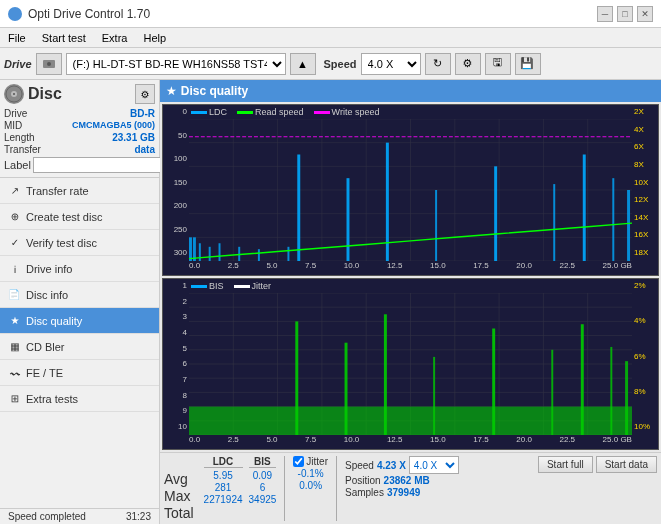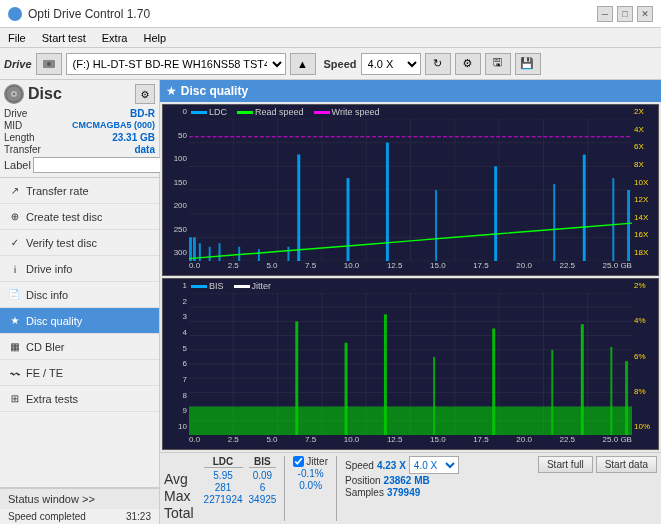--- a/index.html
+++ b/index.html
@@ -584,23 +584,20 @@
         <span class="nav-item-icon">〰</span>
         <span>FE / TE</span>
       </div>
       <div class="nav-item">
         <span class="nav-item-icon">⊞</span>
         <span>Extra tests</span>
       </div>
     </div>
 
     <div class="status-bar">
-      <div class="status-window-btn">
-        <span>Status window &gt;&gt;</span>
-      </div>
       <div style="display:flex;justify-content:space-between;padding:1px 4px;">
         <span class="status-text">Speed completed</span>
         <span class="status-text">31:23</span>
       </div>
     </div>
   </div>
 
   <div class="content-area">
 
     <div class="disc-quality-header">

